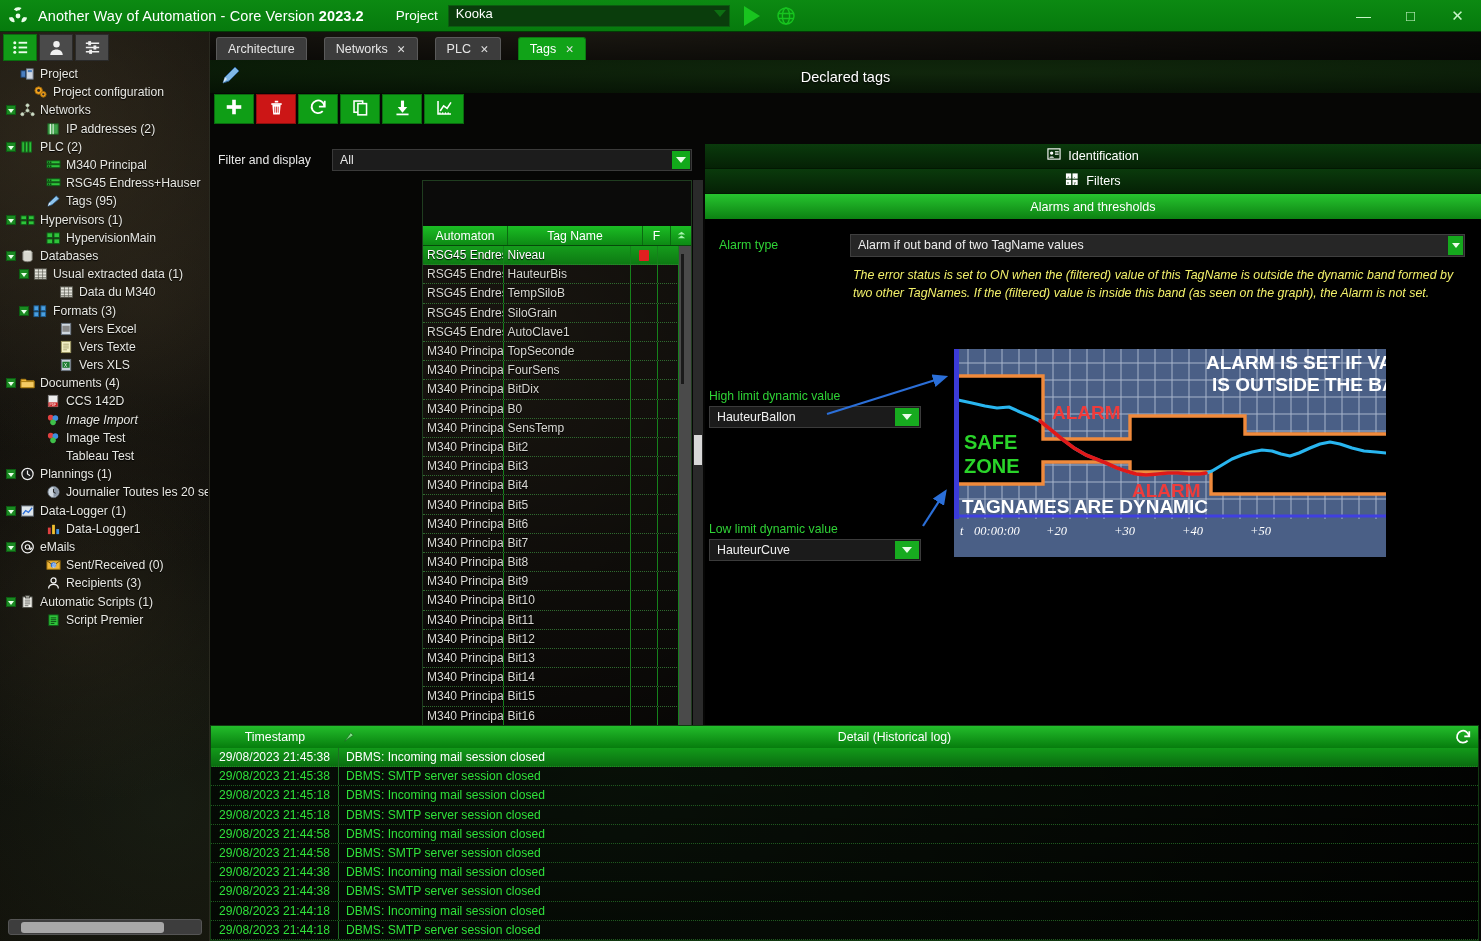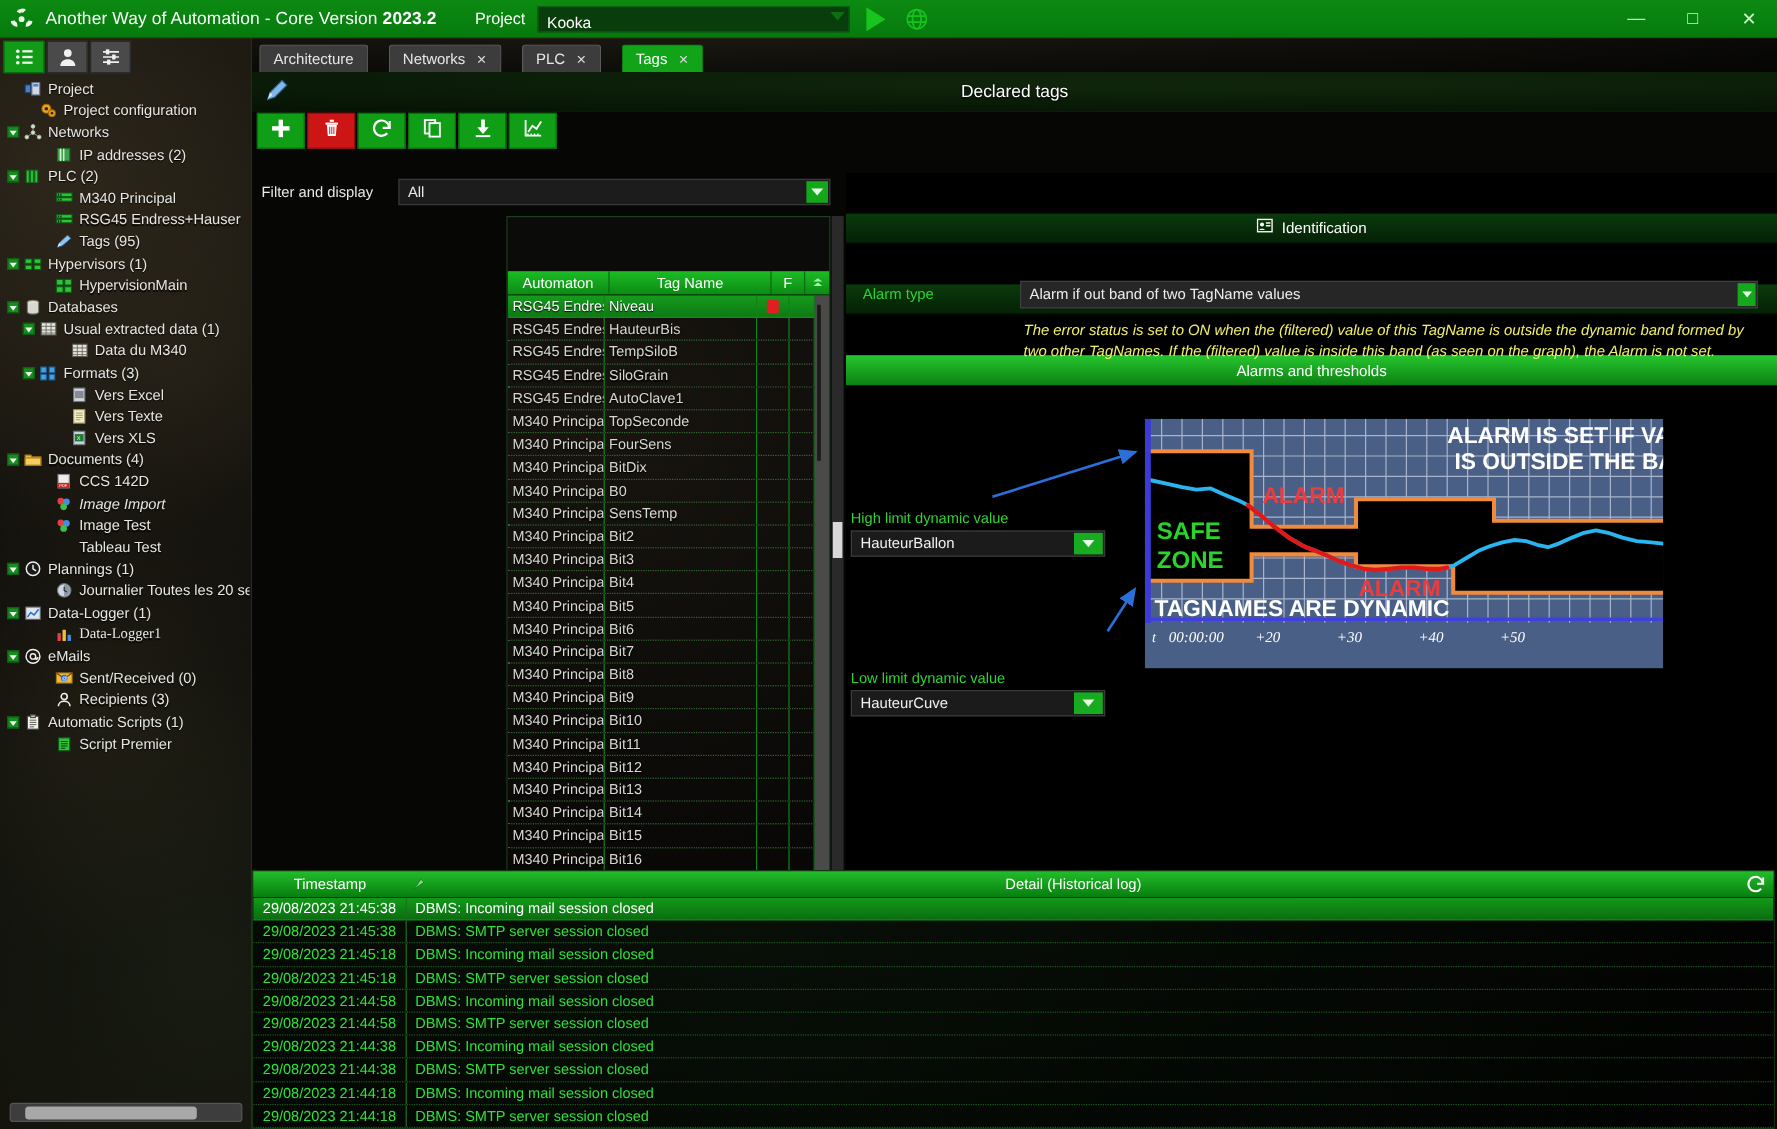--- a/index.html
+++ b/index.html
@@ -16,22 +16,22 @@
     position:absolute; left:0; top:0; width:1481px; height:32px;
     background: linear-gradient(#0c8a12, #067a0d);
     border-bottom: 1px solid #023c05;
     display:flex; align-items:center; gap:10px; padding-left:8px;
   }
   .tb-logo { width:20px;height:20px; flex:0 0 20px; display:flex;align-items:center;justify-content:center;}
   .tb-title { color:#ffffff; font-size:14.5px; letter-spacing:.1px; white-space:nowrap;}
   .tb-title b { font-weight:bold; }
   .tb-projlabel { color:#fff; font-size:13.5px; margin-left:22px; }
   .tb-combo {
-    position:relative; width:260px; height:22px; background:#0a3d0c;
-    border:1px solid #0b5d10; display:flex; align-items:flex-end;
+    position:relative; width:282px; height:22px; background:#0a3d0c;
+    border:1px solid #0b5d10; display:flex; align-items:flex-start;
   }
   .tb-combo input {
     background:transparent;border:0;outline:0;color:#fff;font-size:13px;
     font-family:"Liberation Sans",sans-serif; width:232px; padding-left:7px;
   }
   .tb-combo .arrow {
     position:absolute; right:3px; top:4px; width:0;height:0;
     border-left:6px solid transparent;border-right:6px solid transparent;
     border-top:7px solid #0d6e12;
   }
@@ -131,40 +131,40 @@
   .grow.sel div { color:#fff; }
   .grow .gc2 { justify-content:center; padding-left:0; }
   .redsq { width:10px;height:11px;background:#e02020; border-radius:1px; }
   .gvscroll { position:absolute; right:0; top:20px; width:14px; height:537px; background:#4a4a4a; }
   .gvthumb { position:absolute; left:2px; top:8px; width:3px; height:130px; background:#1a1a1a; }
   .grid-outer-scroll { position:absolute; left:483px; top:148px; width:10px; height:557px; background:#2a2a2a; }
   .grid-outer-thumb { position:absolute; left:1px; top:255px; width:8px; height:30px; background:#d8d8d8; }
 
   
   .detail { position:absolute; left:495px; top:112px; width:776px; height:595px; background:#000; }
-  .sect { width:100%; height:25px; display:flex; align-items:center; justify-content:center; gap:7px; cursor:pointer;margin-top:34px; }
+  .sect { width:100%; height:25px; display:flex; align-items:center; justify-content:center; gap:7px; cursor:pointer; }
   .sect.coll { background:linear-gradient(#0a3a0c,#052105); border-bottom:1px solid #021802; }
   .sect.active { background:linear-gradient(#27c52f,#0c8112); }
   .sect .st { color:#fff; font-size:12.6px; }
   .sect.active .st { color:#fff; }
 
   .alarmtype-row { position:absolute; left:0; top:88px; width:776px; height:26px; display:flex; align-items:center; }
   .alarmtype-row .lab { color:#2fd236; font-size:12.4px; width:145px; padding-left:14px; }
   .alarmtype-row .sel {
     position:relative; width:615px; height:23px; background:#262626; border:1px solid #3f3f3f;
     display:flex;align-items:center;padding-left:7px;color:#ededed;font-size:12.4px;cursor:pointer;
   }
   .alarmtype-row .sel .ar{position:absolute;right:1px;top:1px;width:15px;height:19px;background:#15a81d;display:flex;align-items:center;justify-content:center;}
   .alarmtype-row .sel .ar:after{content:"";width:0;height:0;border-left:4.5px solid transparent;border-right:4.5px solid transparent;border-top:5.5px solid #eafbe9;}
 
   .helptext { position:absolute; left:148px; top:122px; width:618px; color:#f2f06a; font-size:12.4px; font-style:italic; line-height:18px; }
 
   
   .dynblk { position:absolute; width:212px; }
-  .dynblk .cap { color:#2fd236; font-size:12.2px; margin-bottom:3px;margin-top:36px; }
+  .dynblk .cap { color:#2fd236; font-size:12.2px; margin-bottom:3px; }
   .dynblk .sel { position:relative; height:22px; background:#1b1b1b; border:1px solid #3b3b3b; display:flex;align-items:center;padding-left:7px;color:#f0f0f0;font-size:12.4px;cursor:pointer;}
   .dynblk .sel .ar{position:absolute;right:1px;top:1px;width:24px;height:18px;background:#17ab1f;display:flex;align-items:center;justify-content:center;}
   .dynblk .sel .ar:after{content:"";width:0;height:0;border-left:5px solid transparent;border-right:5px solid transparent;border-top:6px solid #eafbe9;}
 
   
   .graphbox { position:absolute; left:249px; top:205px; width:432px; height:208px; }
 
   
   .logpanel { position:absolute; left:212px; top:725px; width:1269px; height:216px; background:#050505; border:1px solid #123a12;}
   .loghdr { position:relative; height:22px; background:linear-gradient(#23bd2b,#067d0d); display:flex; align-items:center;}
@@ -547,21 +547,21 @@
               <span class="expbox"></span>
             </span>
             <span class="ico">
               <svg viewBox="0 0 16 15" width="15" height="14">
                 <rect x="1.5" y="2" width="13" height="11" fill="#dfe6ea" stroke="#5a6470"></rect>
                 <polyline points="3,11 6,7 9,9 13,4" stroke="#2b6fd8" stroke-width="1.4" fill="none"></polyline>
               </svg>
             </span>
             <span class="lbl">Data-Logger (1)</span>
           </div>
-          <div class="tn" style="padding-left: 31px; font-family: Liberation Serif, serif;">
+          <div class="tn" style="padding-left: 31px;">
             <span class="exp"></span>
             <span class="ico">
               <svg viewBox="0 0 16 15" width="15" height="14">
                 <rect x="2" y="6" width="3" height="7" fill="#e04040"></rect>
                 <rect x="6.5" y="3" width="3" height="10" fill="#f0c030"></rect>
                 <rect x="11" y="7.5" width="3" height="5.5" fill="#3f8fe0"></rect>
               </svg>
             </span>
             <span class="lbl">Data-Logger1</span>
           </div>

